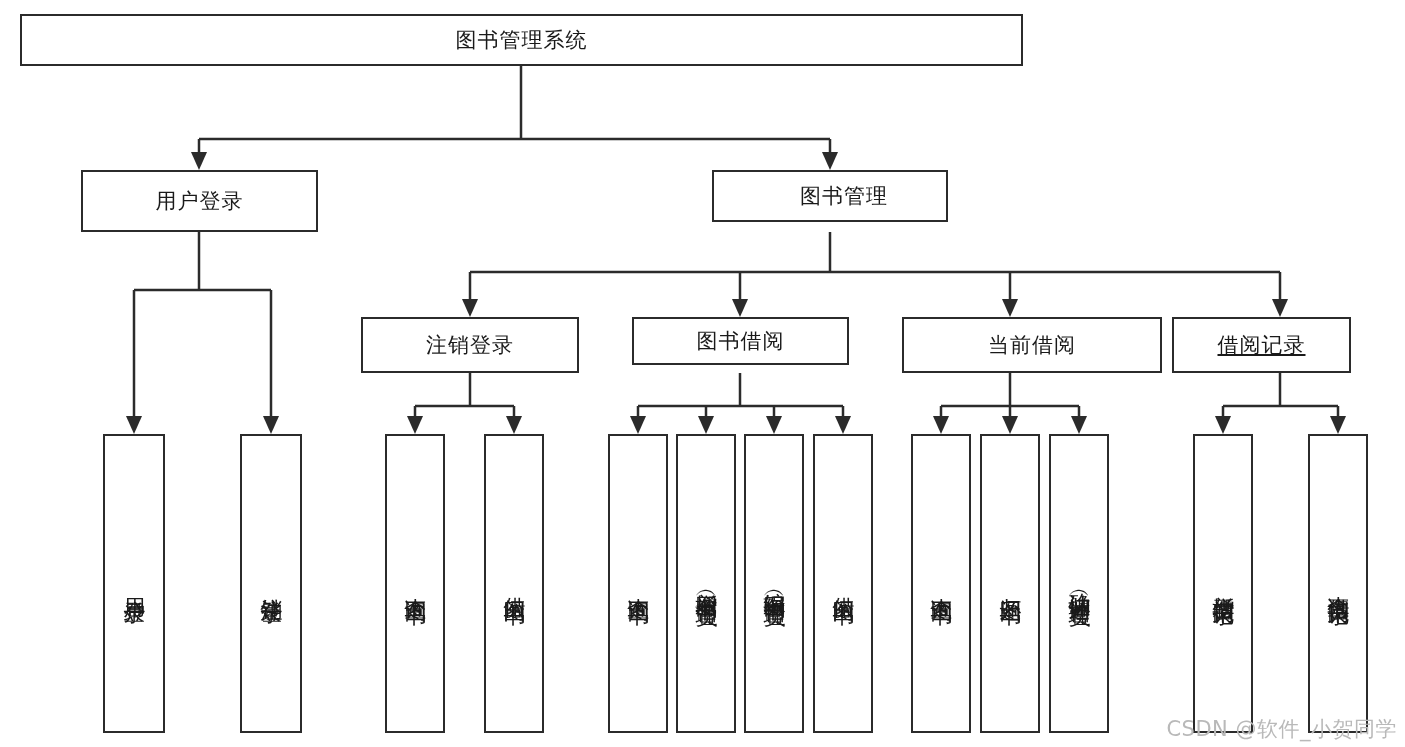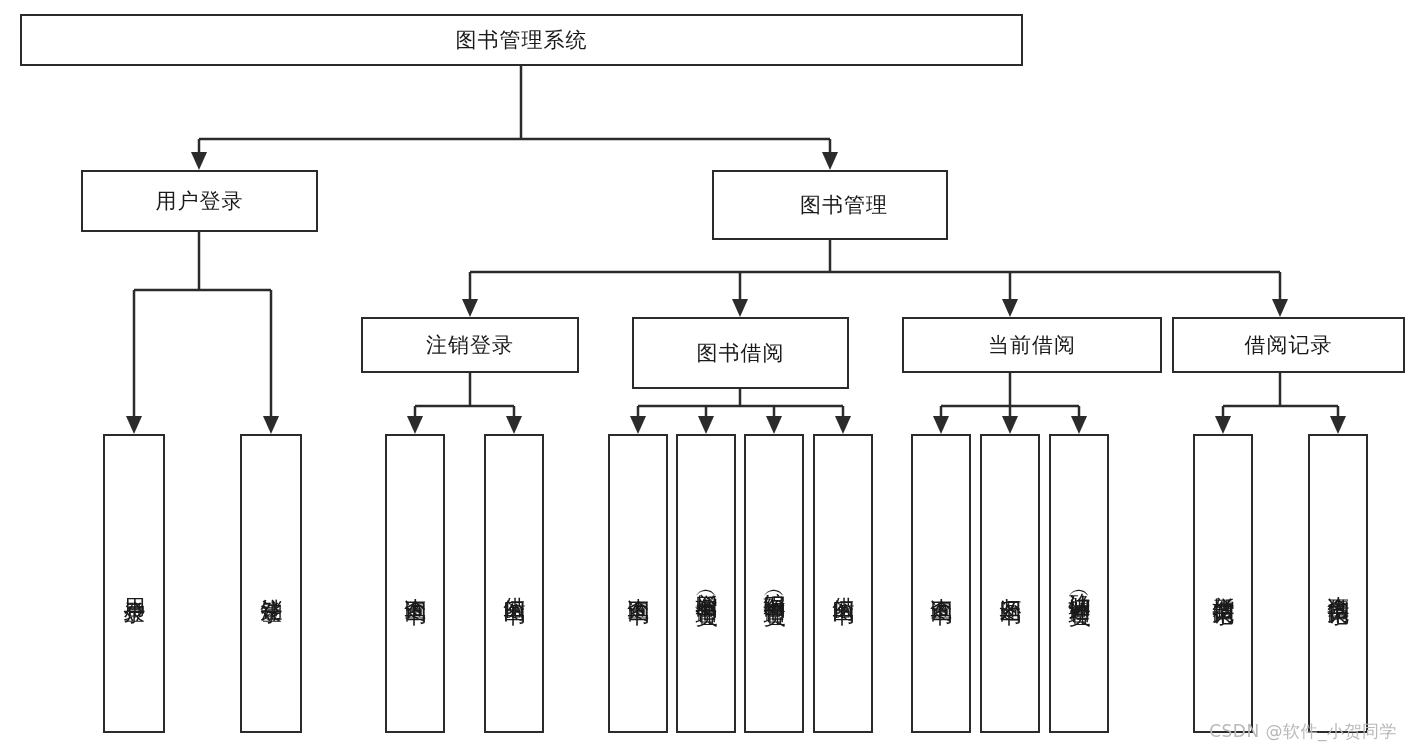--- a/index.html
+++ b/index.html
@@ -59,21 +59,21 @@
     fill: none;
   }
   .arrowhead {
     fill: #2b2b2b;
     stroke: none;
   }
   #watermark {
     position: absolute;
     right: 8px;
     bottom: 4px;
-    font-size: 17px;
+    font-size: 21px;
     color: #b9b9b9;
     letter-spacing: 0.5px;
     white-space: nowrap;
   }
 </style>
 </head>
 <body>
 
 <div id="canvas">
 
@@ -139,34 +139,34 @@
     <polygon class="arrowhead" points="1330,416 1346,416 1338,434"></polygon>
   </svg>
 
   <div class="box h-label" style="left:20px; top:14px; width:1003px; height:52px;">
     <span>图书管理系统</span>
   </div>
 
   <div class="box h-label" style="left:81px; top:170px; width:237px; height:62px;">
     <span>用户登录</span>
   </div>
-  <div class="box h-label" style="left:712px; top:170px; width:236px; height:70px;padding-left:28px;">
+  <div class="box h-label" style="left:712px; top:170px; width:236px; height:52px;padding-left:28px;">
     <span>图书管理</span>
   </div>
 
   <div class="box h-label" style="left:361px; top:317px; width:218px; height:56px;">
     <span>注销登录</span>
   </div>
-  <div class="box h-label" style="left:632px; top:317px; width:217px; height:72px;">
+  <div class="box h-label" style="left:632px; top:317px; width:217px; height:48px;">
     <span>图书借阅</span>
   </div>
   <div class="box h-label" style="left:902px; top:317px; width:260px; height:56px;">
     <span>当前借阅</span>
   </div>
-  <div class="box h-label" style="left:1172px; top:317px; width:233px; height:56px;">
+  <div class="box h-label" style="left:1172px; top:317px; width:179px; height:56px;text-decoration:underline;">
     <span>借阅记录</span>
   </div>
 
   <div class="box v-label" style="left:103px; top:434px; width:62px; height:299px;">
     <span>用户登录</span>
   </div>
   <div class="box v-label" style="left:240px; top:434px; width:62px; height:299px;">
     <span>注销登录</span>
   </div>
 

